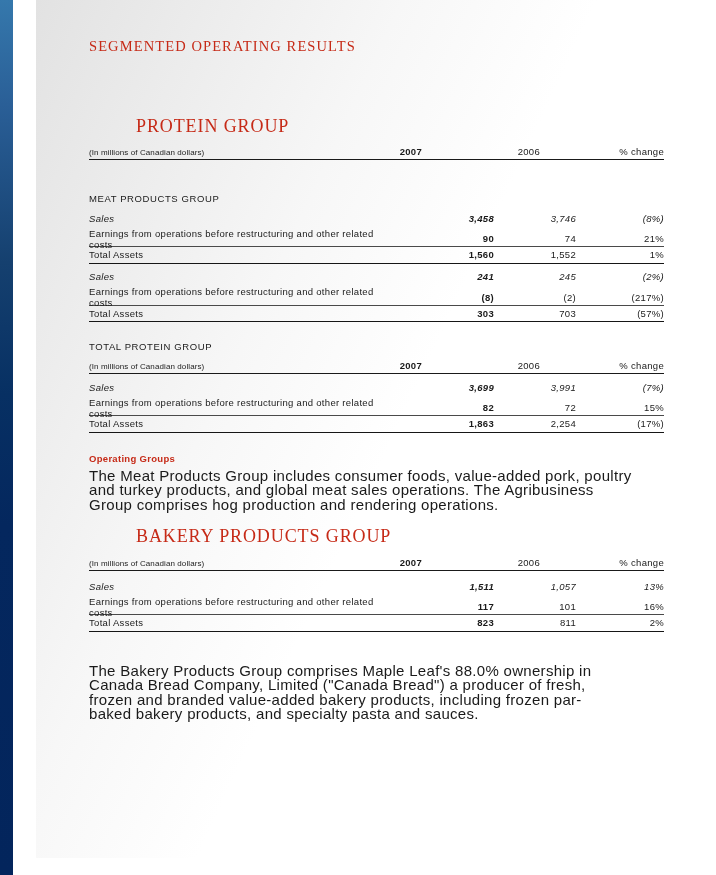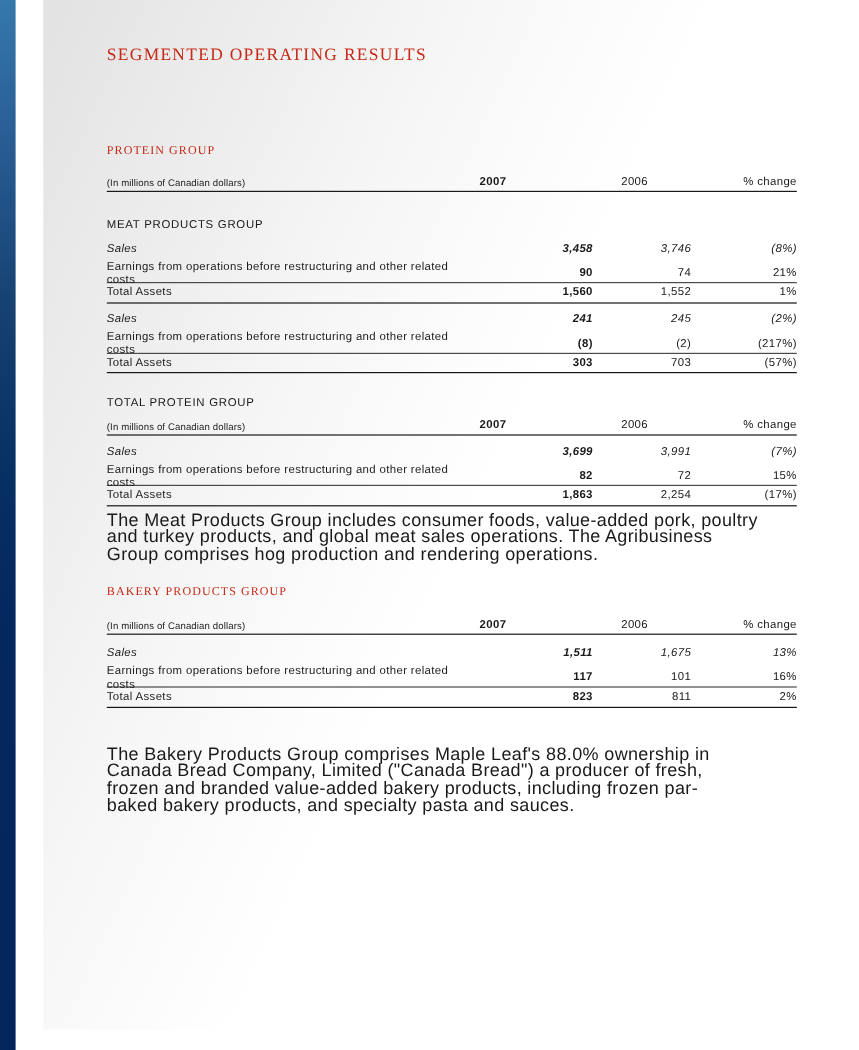--- a/index.html
+++ b/index.html
@@ -14,40 +14,40 @@
   .page{
     position:absolute;left:36px;top:0;width:680px;height:858px;
     background:linear-gradient(115deg,#e2e2e2 0%,#ececec 16%,#f7f7f7 34%,#ffffff 52%);
     box-sizing:border-box;padding:0 32px 0 53px;
   }
   .doc-title{
     margin-top:38px;font-family:"Liberation Serif",serif;font-size:14.5px;line-height:17px;
     letter-spacing:1.1px;color:#c62a17;font-weight:normal;
   }
   .group-heading{
-    font-family:"Liberation Serif",serif;font-size:10px;line-height:14px;
-    letter-spacing:0.9px;color:#c62a17;font-weight:normal;
+    font-family:"Liberation Serif",serif;font-size:18px;line-height:14px;
+    letter-spacing:0.9px;color:#c62a17;font-weight:normal;margin-left:47px;
   }
   .h-protein{margin-top:64px;}
   .h-bakery{margin-top:17px;}
   .fin-table{width:575px;}
   .thead{
     display:grid;grid-template-columns:1fr 90px 82px 88px;align-items:end;
     height:13px;border-bottom:1px solid #1a1a1a;padding-bottom:2px;gap:36px;
   }
   .thead .note{font-size:8px;letter-spacing:0.1px;color:#222;}
   .thead .col{font-size:9.5px;text-align:right;letter-spacing:0.3px;}
   .thead .col.b{font-weight:bold;}
   .t1-head{margin-top:11px;}
   .tp-head{margin-top:5px;}
   .bk-head{margin-top:12px;}
   .section-name{
     font-size:9.5px;letter-spacing:0.6px;line-height:12px;color:#1a1a1a;
   }
-  .sn-meat{margin-top:22px;}
+  .sn-meat{margin-top:33px;}
   .sn-agri{margin-top:19px;}
   .sn-total-protein{margin-top:19px;}
   .row{
     display:grid;grid-template-columns:1fr 90px 82px 88px;align-items:center;
     height:18.5px;font-size:9.5px;letter-spacing:0.3px;
   }
   .row .lbl{padding-right:6px;}
   .row .num{text-align:right;}
   .row .num.b{font-weight:bold;}
   .row.first{margin-top:4px;font-style:italic;}
@@ -146,36 +146,37 @@
       </div>
       <div class="row total">
         <div class="lbl">Total Assets</div>
         <div class="num b">1,863</div>
         <div class="num">2,254</div>
         <div class="num">(17%)</div>
       </div>
     </div>
   </div>
 
+  <div class="red-label">Operating Groups</div>
   <div class="para op">The Meat Products Group includes consumer foods, value-added pork, poultry and turkey products, and global meat sales operations. The Agribusiness Group comprises hog production and rendering operations.</div>
 
   <div class="group-heading h-bakery">BAKERY PRODUCTS GROUP</div>
 
   <div class="fin-table">
     <div class="thead bk-head">
       <div class="note">(In millions of Canadian dollars)</div>
       <div class="col b">2007</div>
       <div class="col">2006</div>
       <div class="col">% change</div>
     </div>
     <div class="sect">
       <div class="row first" style="margin-top:6px;">
         <div class="lbl">Sales</div>
         <div class="num b">1,511</div>
-        <div class="num">1,675</div>
+        <div class="num">1,057</div>
         <div class="num">13%</div>
       </div>
       <div class="row">
         <div class="lbl">Earnings from operations before restructuring and other related costs</div>
         <div class="num b">117</div>
         <div class="num">101</div>
         <div class="num">16%</div>
       </div>
       <div class="row total">
         <div class="lbl">Total Assets</div>

